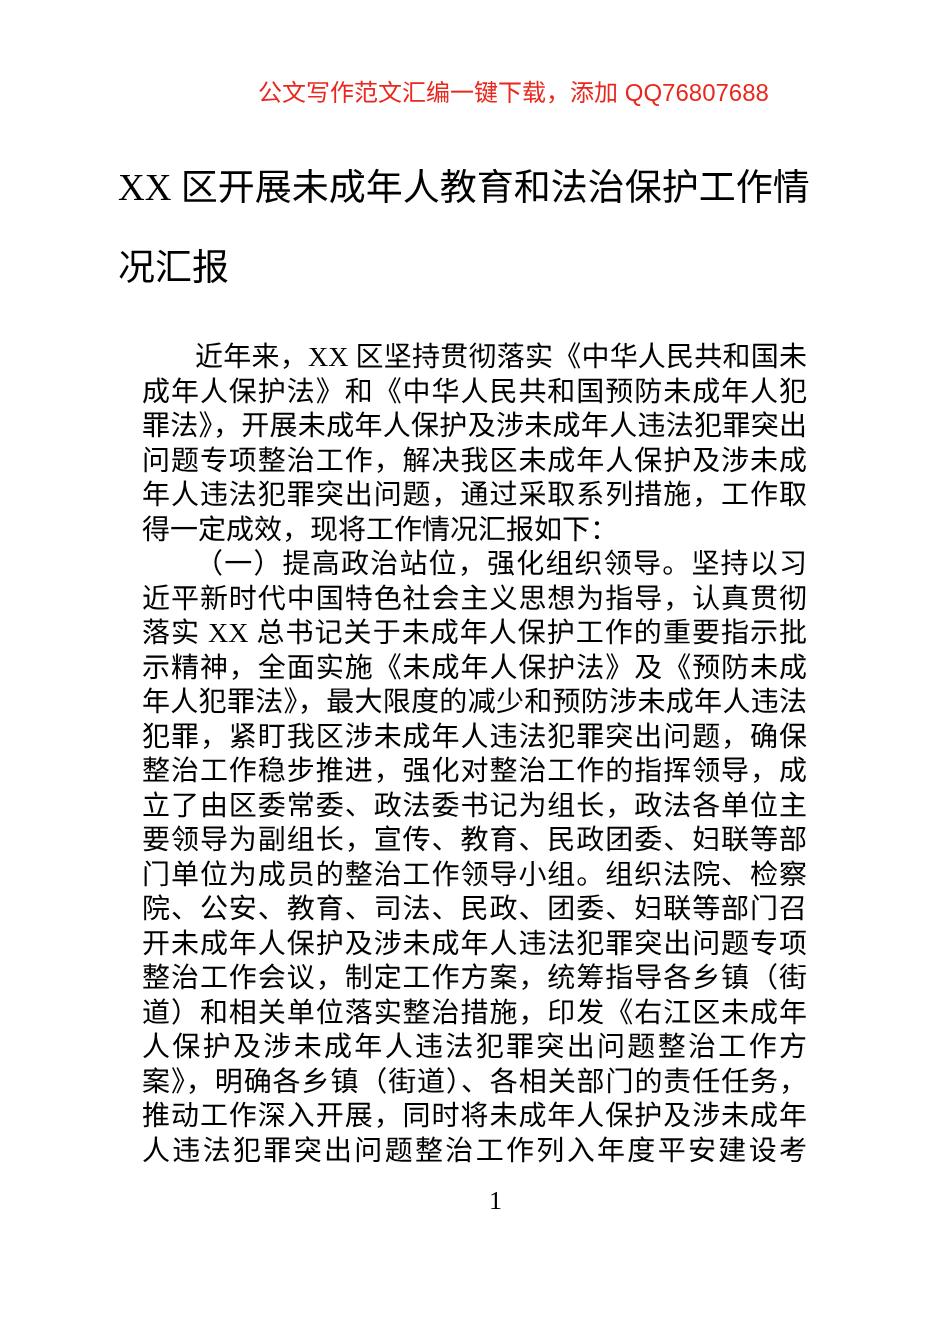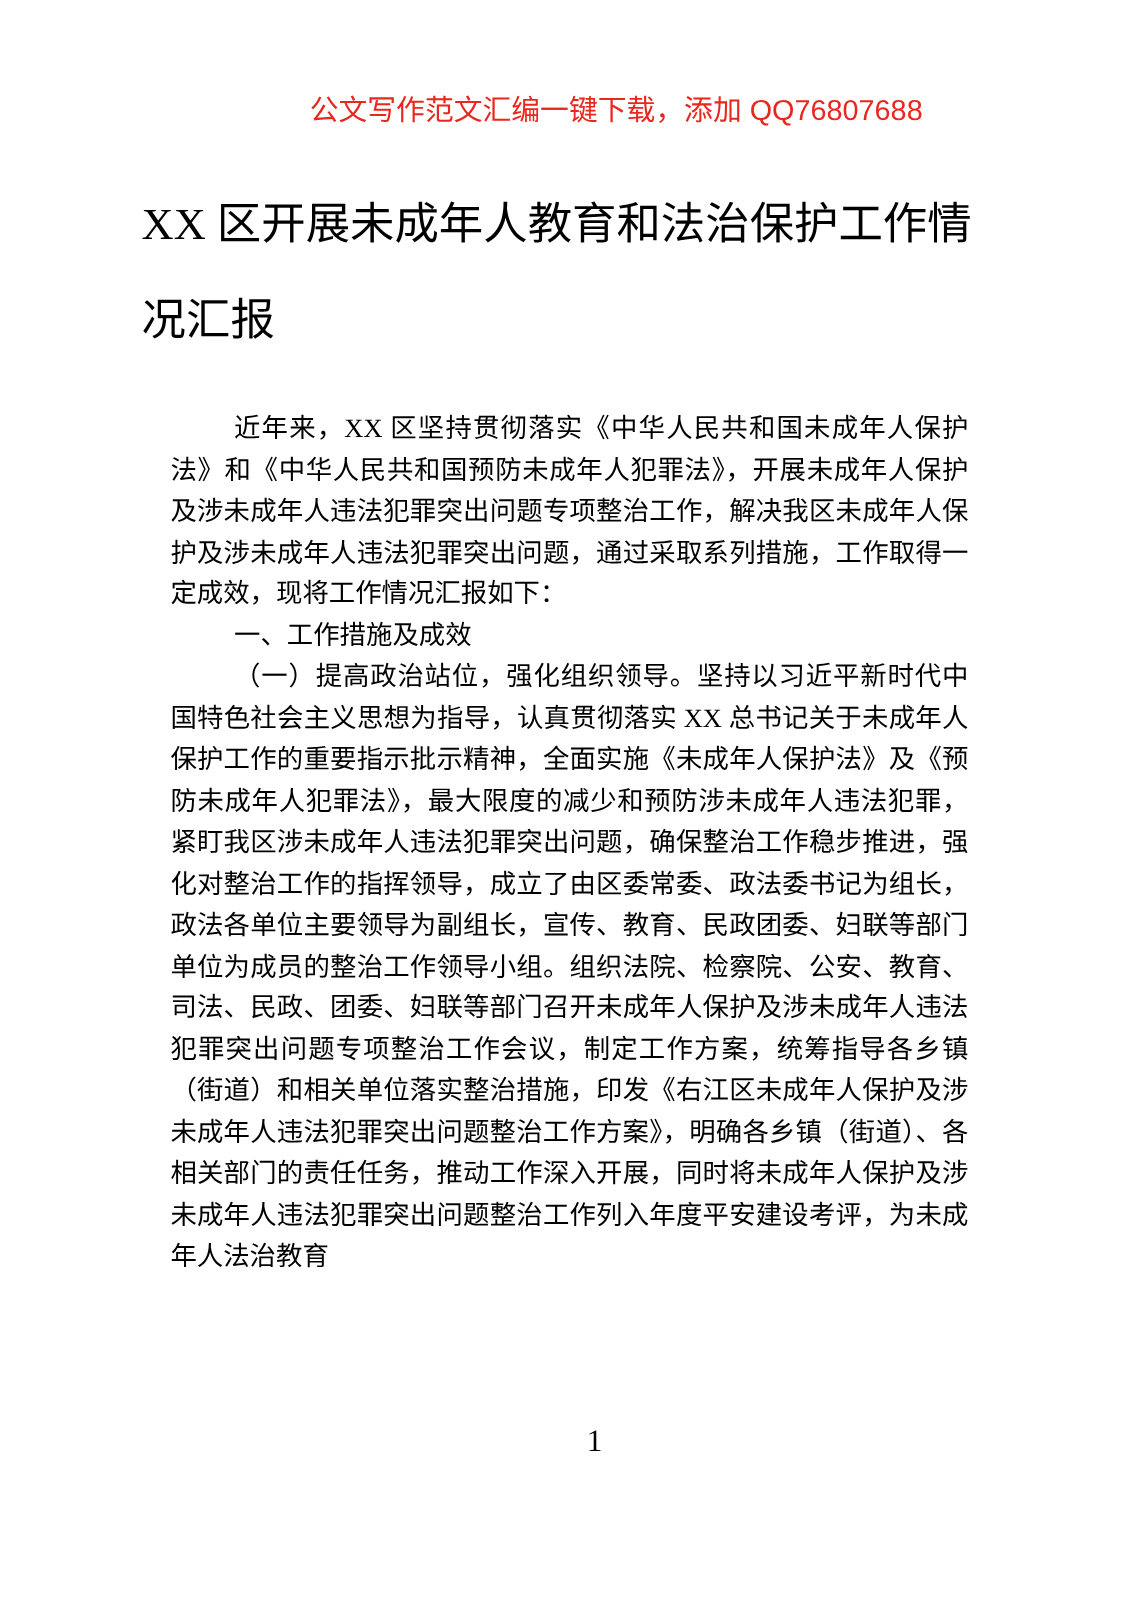--- a/index.html
+++ b/index.html
@@ -38,21 +38,21 @@
     text-align: left;
     word-break: break-all;
   }
   .content {
     position: absolute;
     top: 340px;
     left: 142px;
     width: 665px;
     height: 830px;
     overflow: hidden;
-    font-size: 22px;
+    font-size: 28px;
     line-height: 34.5px;
   }
   .content p {
     margin: 0;
     text-indent: 53px;
     text-align: justify;
     text-align-last: left;
     word-break: break-all;
   }
   .content p.heading {
@@ -72,19 +72,18 @@
 <body>
 
 <div class="page">
 
   <div class="promo" style="color: rgb(232, 40, 30);">公文写作范文汇编一键下载，添加 QQ76807688</div>
 
   <h1 class="doc-title">XX 区开展未成年人教育和法治保护工作情况汇报</h1>
 
   <div class="content">
     <p>近年来，XX 区坚持贯彻落实《中华人民共和国未成年人保护法》和《中华人民共和国预防未成年人犯罪法》，开展未成年人保护及涉未成年人违法犯罪突出问题专项整治工作，解决我区未成年人保护及涉未成年人违法犯罪突出问题，通过采取系列措施，工作取得一定成效，现将工作情况汇报如下：</p>
-    <p class="heading">一、工作措施及成效</p>
     <p>（一）提高政治站位，强化组织领导。坚持以习近平新时代中国特色社会主义思想为指导，认真贯彻落实 XX 总书记关于未成年人保护工作的重要指示批示精神，全面实施《未成年人保护法》及《预防未成年人犯罪法》，最大限度的减少和预防涉未成年人违法犯罪，紧盯我区涉未成年人违法犯罪突出问题，确保整治工作稳步推进，强化对整治工作的指挥领导，成立了由区委常委、政法委书记为组长，政法各单位主要领导为副组长，宣传、教育、民政团委、妇联等部门单位为成员的整治工作领导小组。组织法院、检察院、公安、教育、司法、民政、团委、妇联等部门召开未成年人保护及涉未成年人违法犯罪突出问题专项整治工作会议，制定工作方案，统筹指导各乡镇（街道）和相关单位落实整治措施，印发《右江区未成年人保护及涉未成年人违法犯罪突出问题整治工作方案》，明确各乡镇（街道）、各相关部门的责任任务，推动工作深入开展，同时将未成年人保护及涉未成年人违法犯罪突出问题整治工作列入年度平安建设考评，为未成年人法治教育</p>
   </div>
 
   <div class="page-number">1</div>
 
 </div>
 
 </body></html>

